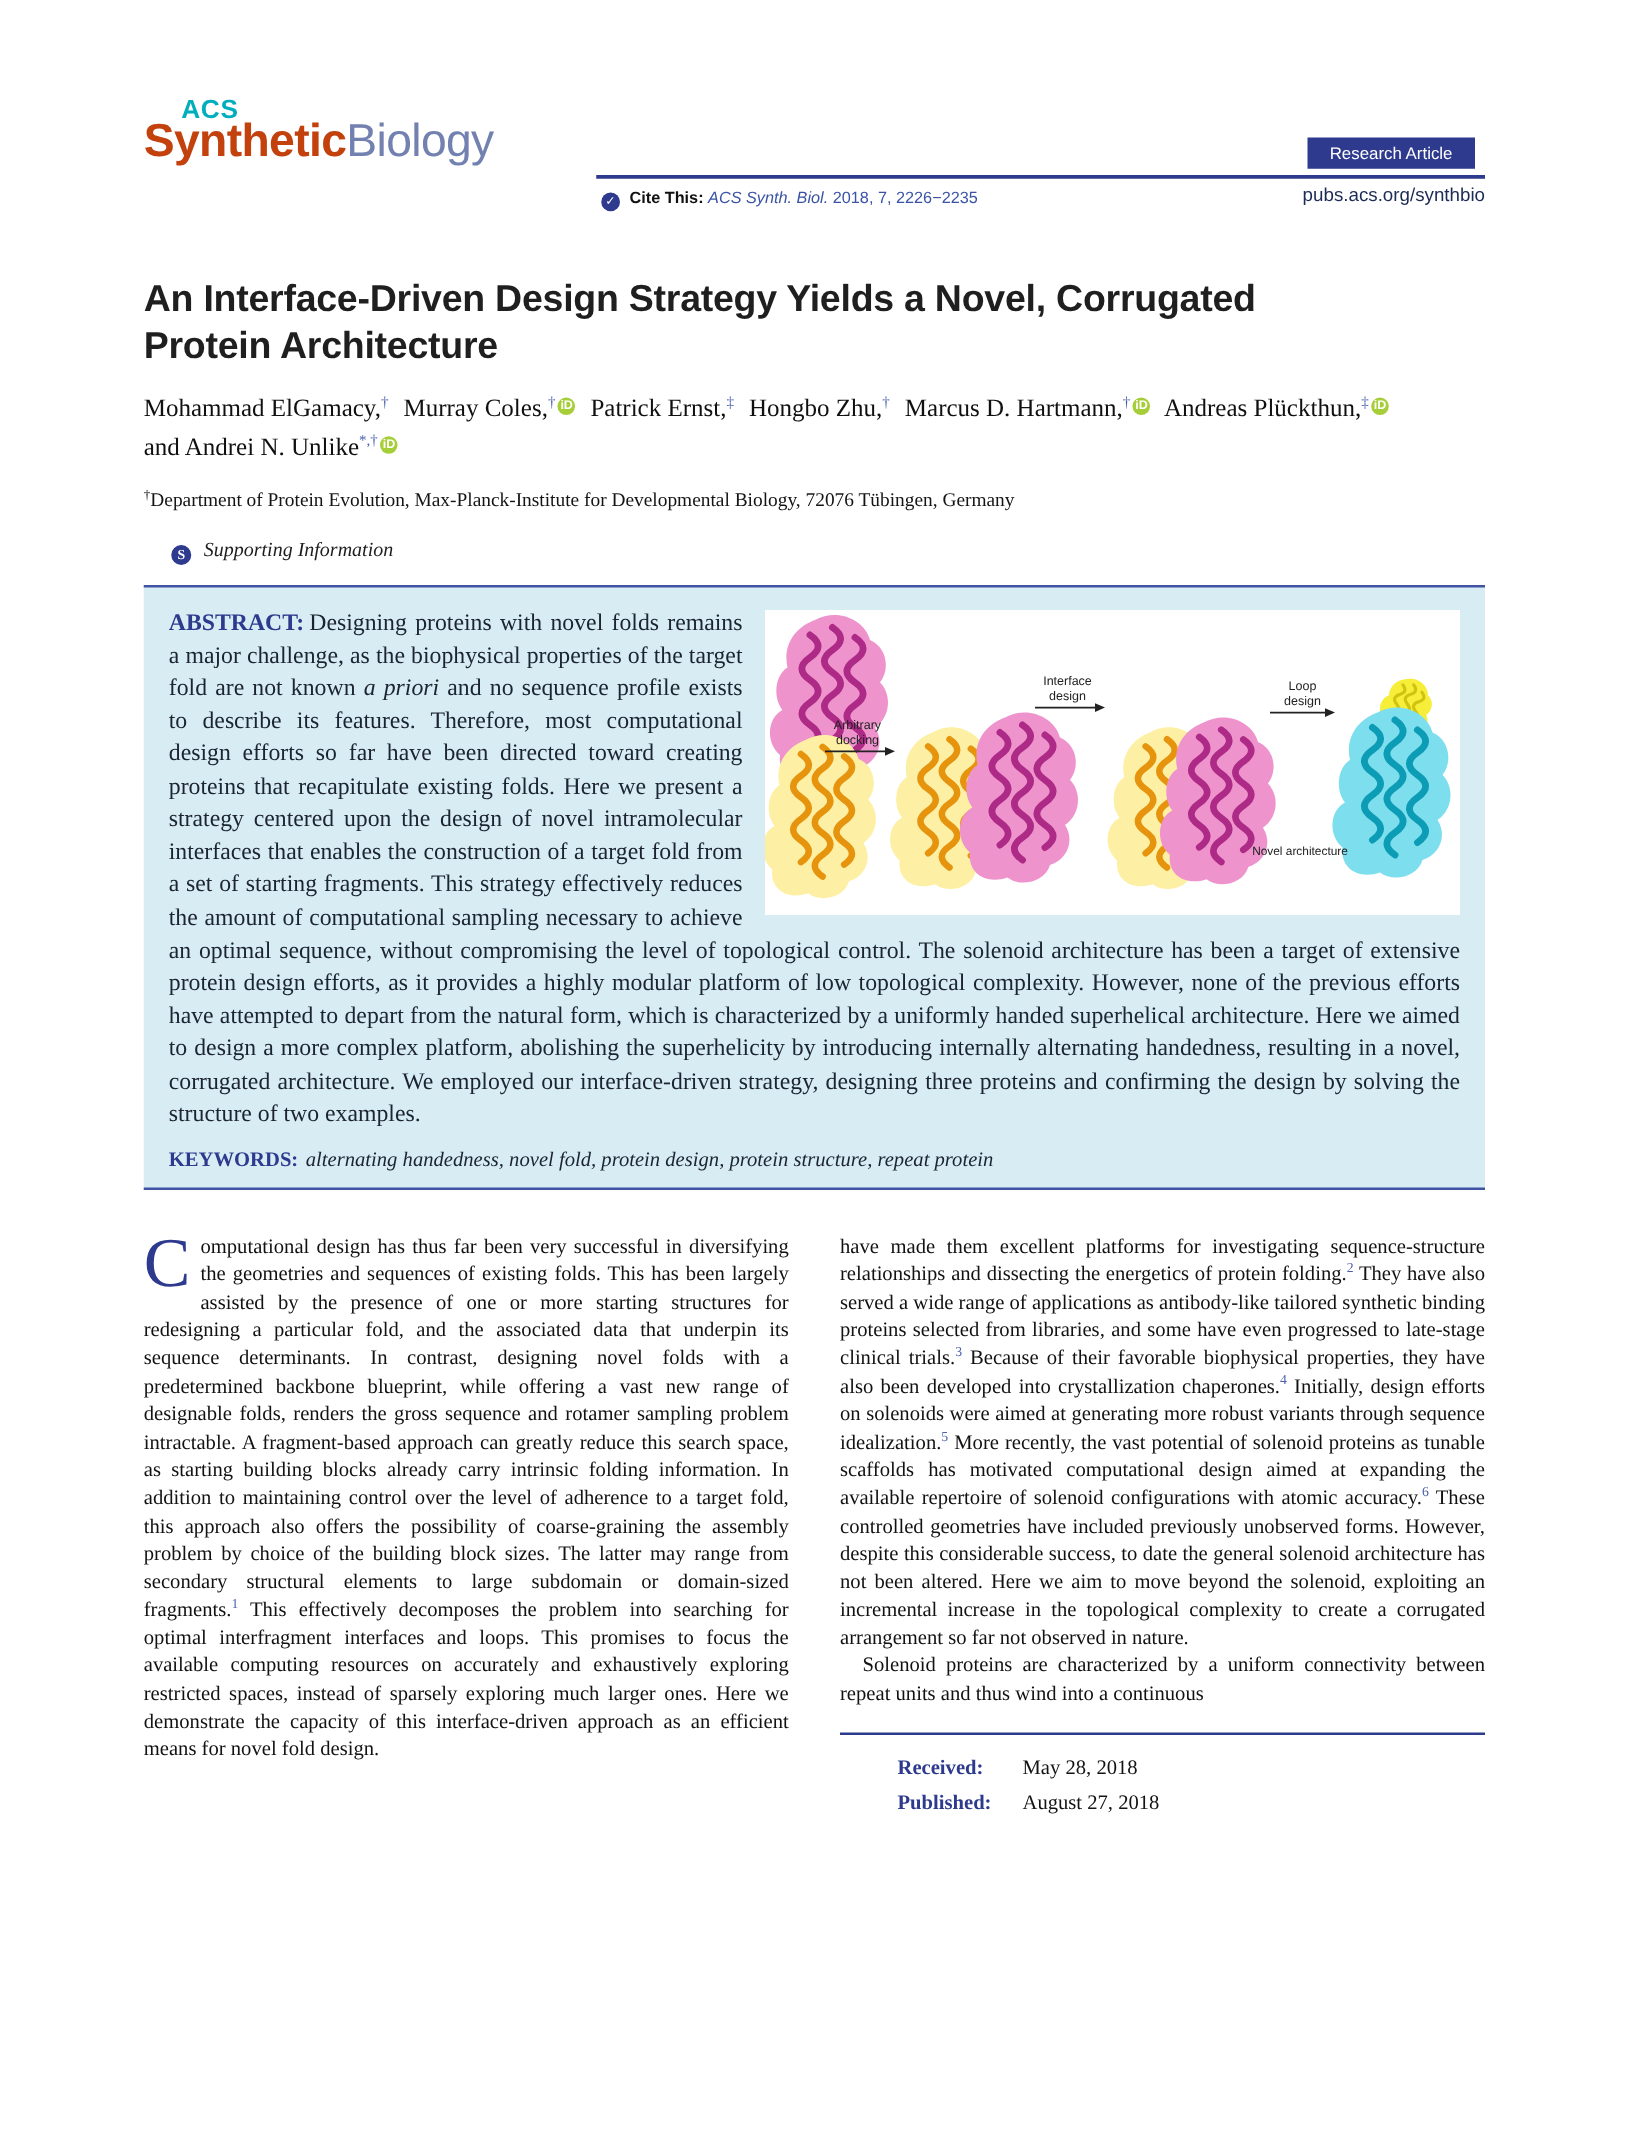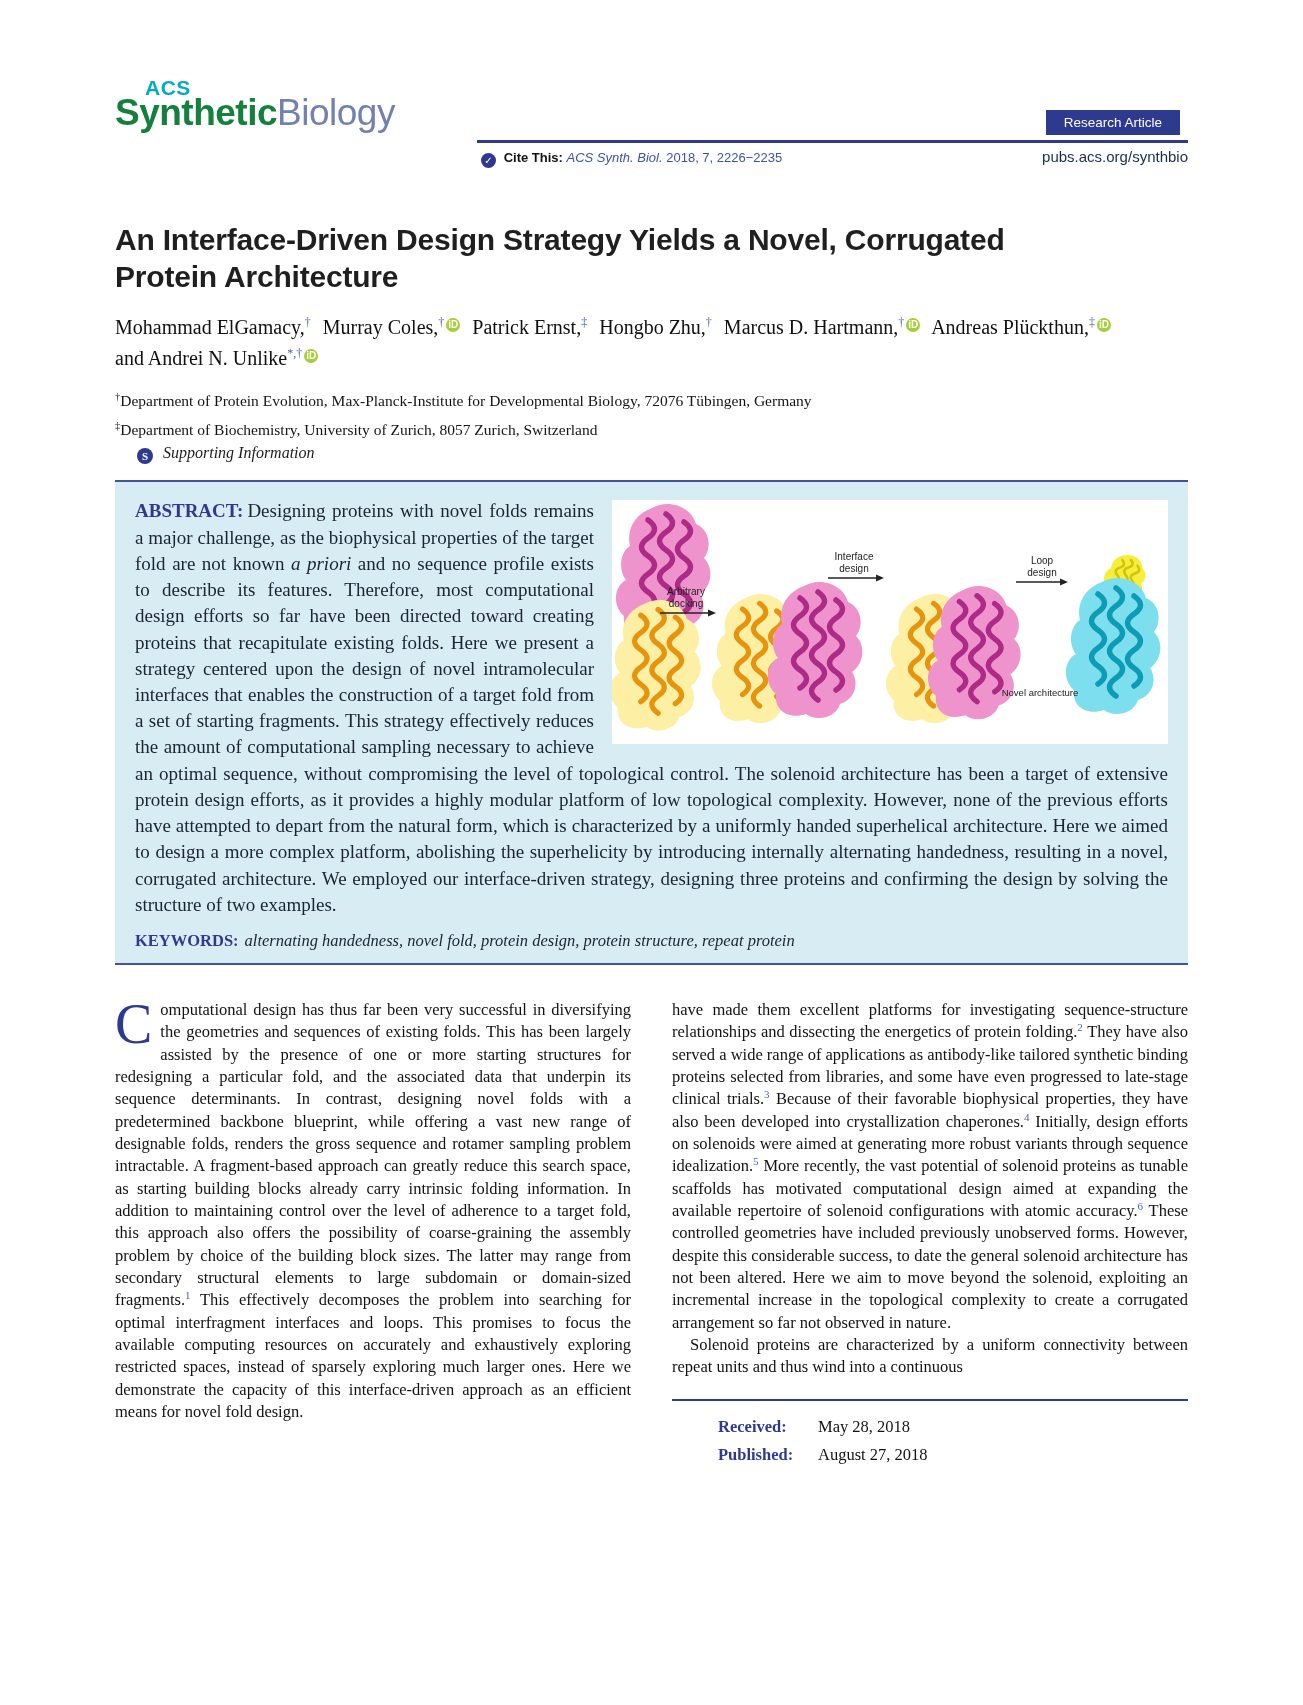--- a/index.html
+++ b/index.html
@@ -4,21 +4,21 @@
 <style>
   html,body{margin:0;padding:0;background:#ffffff;}
   .page{position:relative;width:1303px;height:1503px;background:#fff;overflow:hidden;
         font-family:"Liberation Serif",serif;color:#151515;box-sizing:border-box;
         padding:0 115px;}
   
   .jheader{position:relative;margin-top:90px;height:80px;}
   .logo{position:absolute;left:0;top:2px;font-family:"Liberation Sans",sans-serif;}
   .logo-acs{position:absolute;left:30px;top:-16px;color:#00aebd;font-weight:bold;font-size:21px;letter-spacing:.5px;}
   .logo-main{font-size:37px;letter-spacing:-.5px;}
-  .logo-syn{color:#15803d;font-weight:bold;}
+  .logo-syn{color:#c2410c;font-weight:bold;}
   .logo-bio{color:#7281b0;}
   .head-rule{position:absolute;left:362px;right:0;top:50px;height:3px;background:#2d3a8d;}
   .badge{position:absolute;right:8px;top:20px;background:#2d3a8d;color:#fff;
          font-family:"Liberation Sans",sans-serif;font-size:13.5px;padding:5px 18px;}
   .cite-line{position:absolute;left:366px;top:60px;font-family:"Liberation Sans",sans-serif;font-size:13px;color:#111;}
   .cite-icon{display:inline-block;width:15px;height:15px;border-radius:50%;background:#2d3a8d;color:#fff;
              font-size:10px;line-height:15px;text-align:center;margin-right:4px;vertical-align:-2px;}
   .cite-label{font-weight:bold;}
   .cite-journal{color:#3a53a4;font-style:italic;}
   .cite-rest{color:#3a53a4;}
@@ -27,21 +27,21 @@
   h1.title{margin:52px 0 0 0;font-family:"Liberation Sans",sans-serif;font-weight:bold;
            font-size:30px;line-height:1.23;color:#1f1f1f;max-width:960px;letter-spacing:-.2px;}
   .authors{margin-top:16px;font-size:20px;line-height:1.55;color:#101010;}
   .author{margin-right:7px;white-space:nowrap;}
   .asup{color:#4a5fae;font-size:12px;}
   .orcid{display:inline-block;width:14px;height:14px;border-radius:50%;background:#a6ce39;color:#fff;
          font-family:"Liberation Sans",sans-serif;font-weight:bold;font-size:10px;line-height:14px;
          text-align:center;vertical-align:6px;margin-left:2px;}
   .affils{margin-top:13px;font-size:15.5px;line-height:1.85;color:#141414;}
   .affils sup{font-size:10.5px;}
-  .supp{margin-top:0;margin-left:22px;font-size:16px;}
+  .supp{margin-top:16px;margin-left:22px;font-size:16px;}
   .s-icon{display:inline-block;width:16px;height:16px;border-radius:50%;background:#2d3a8d;color:#fff;
           font-size:11px;font-weight:bold;line-height:16px;text-align:center;margin-right:6px;vertical-align:-2px;}
   .supp-text{font-style:italic;color:#1d1d1d;}
   
   .abstract-box{margin-top:16px;background:#d8ecf4;border-top:2px solid #4053a3;border-bottom:2px solid #4053a3;
                 padding:16px 20px 12px 20px;overflow:hidden;}
   .figure{float:right;width:556px;height:244px;background:#ffffff;margin:2px 0 10px 18px;}
   .abs-text{margin:0;font-size:19px;line-height:1.38;text-align:justify;color:#1b2430;}
   .abs-label{color:#2d3a8d;margin-right:4px;}
   .kw-line{margin:13px 0 0 0;font-size:16.5px;color:#1b2430;}
@@ -103,21 +103,20 @@
     <span class="author"><span>Murray Coles,</span><sup class="asup">†</sup><span class="orcid">iD</span></span>
     <span class="author"><span>Patrick Ernst,</span><sup class="asup">‡</sup></span>
     <span class="author"><span>Hongbo Zhu,</span><sup class="asup">†</sup></span>
     <span class="author"><span>Marcus D. Hartmann,</span><sup class="asup">†</sup><span class="orcid">iD</span></span>
     <span class="author"><span>Andreas Plückthun,</span><sup class="asup">‡</sup><span class="orcid">iD</span></span>
     <span class="author"><span>and Andrei N. Unlike</span><sup class="asup">*,†</sup><span class="orcid">iD</span></span>
   </div>
 
   <div class="affils">
     <div><sup>†</sup><span>Department of Protein Evolution, Max-Planck-Institute for Developmental Biology, 72076 Tübingen, Germany</span></div>
-    <div><sup>‡</sup><span>Department of Biochemistry, University of Zurich, 8057 Zurich, Switzerland</span></div>
   </div>
 
   <div class="supp">
     <span class="s-icon">S</span>
     <span class="supp-text">Supporting Information</span>
   </div>
 
   <section class="abstract-box">
     <div class="figure">
       <svg width="556" height="244" viewBox="0 0 556 244">

